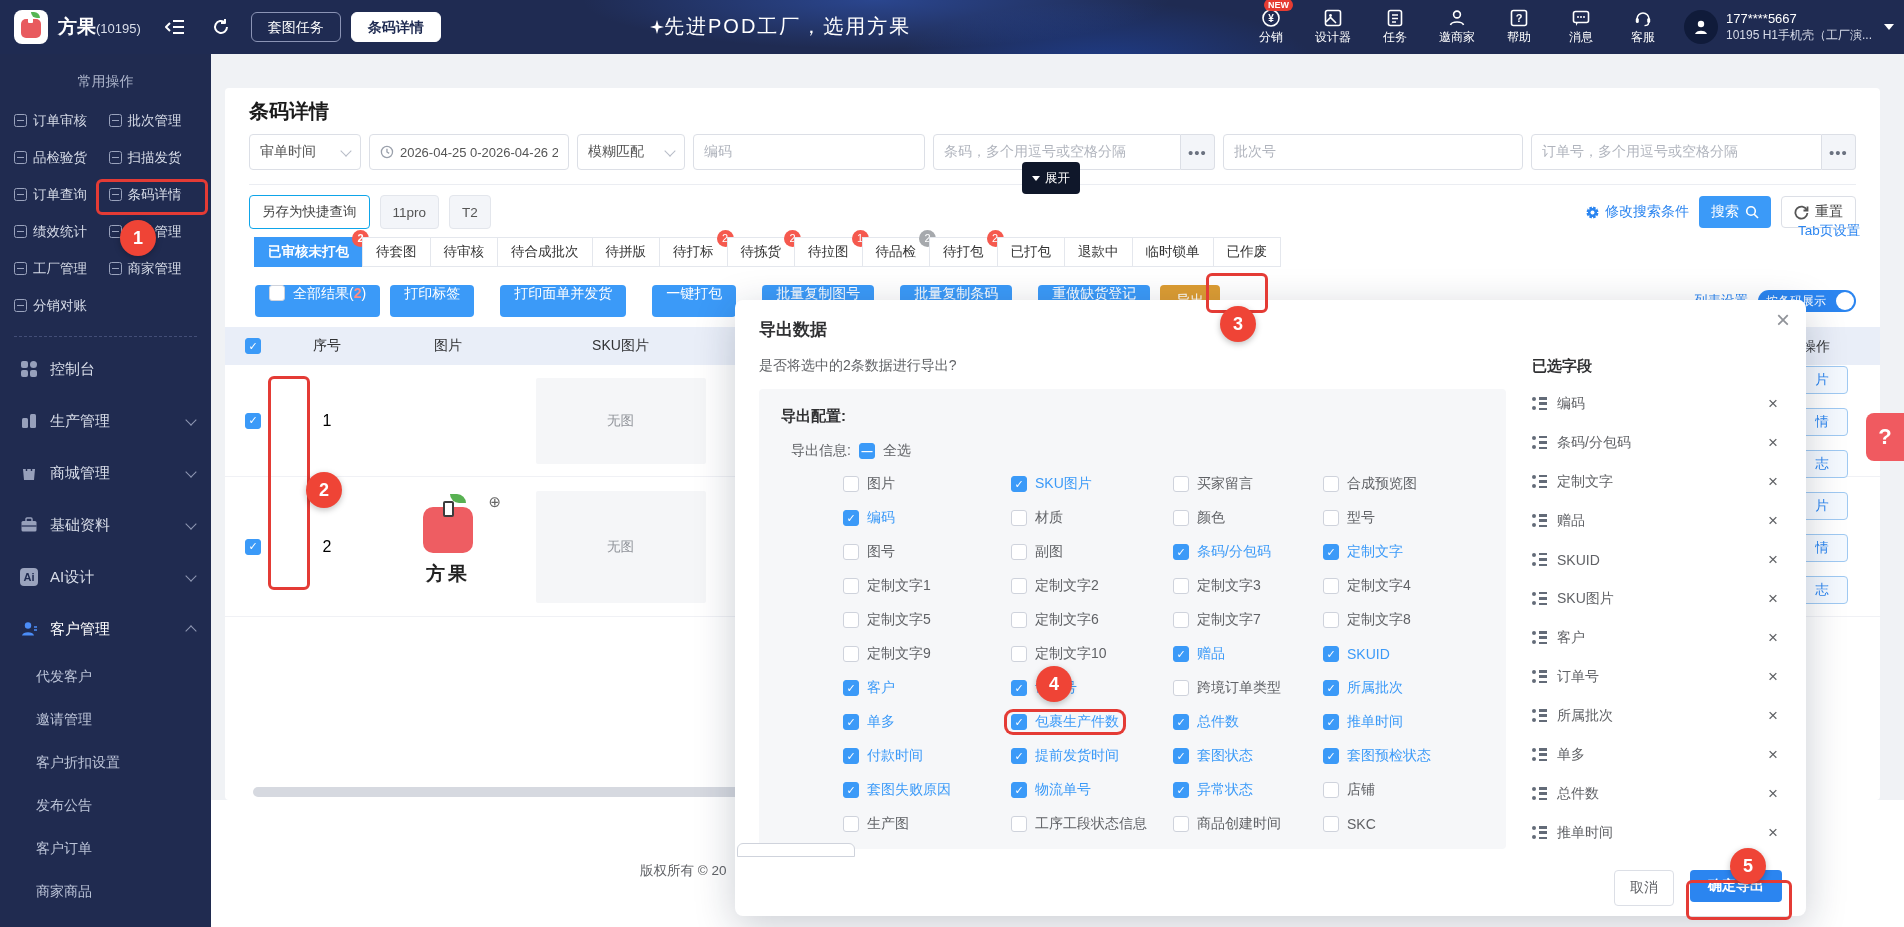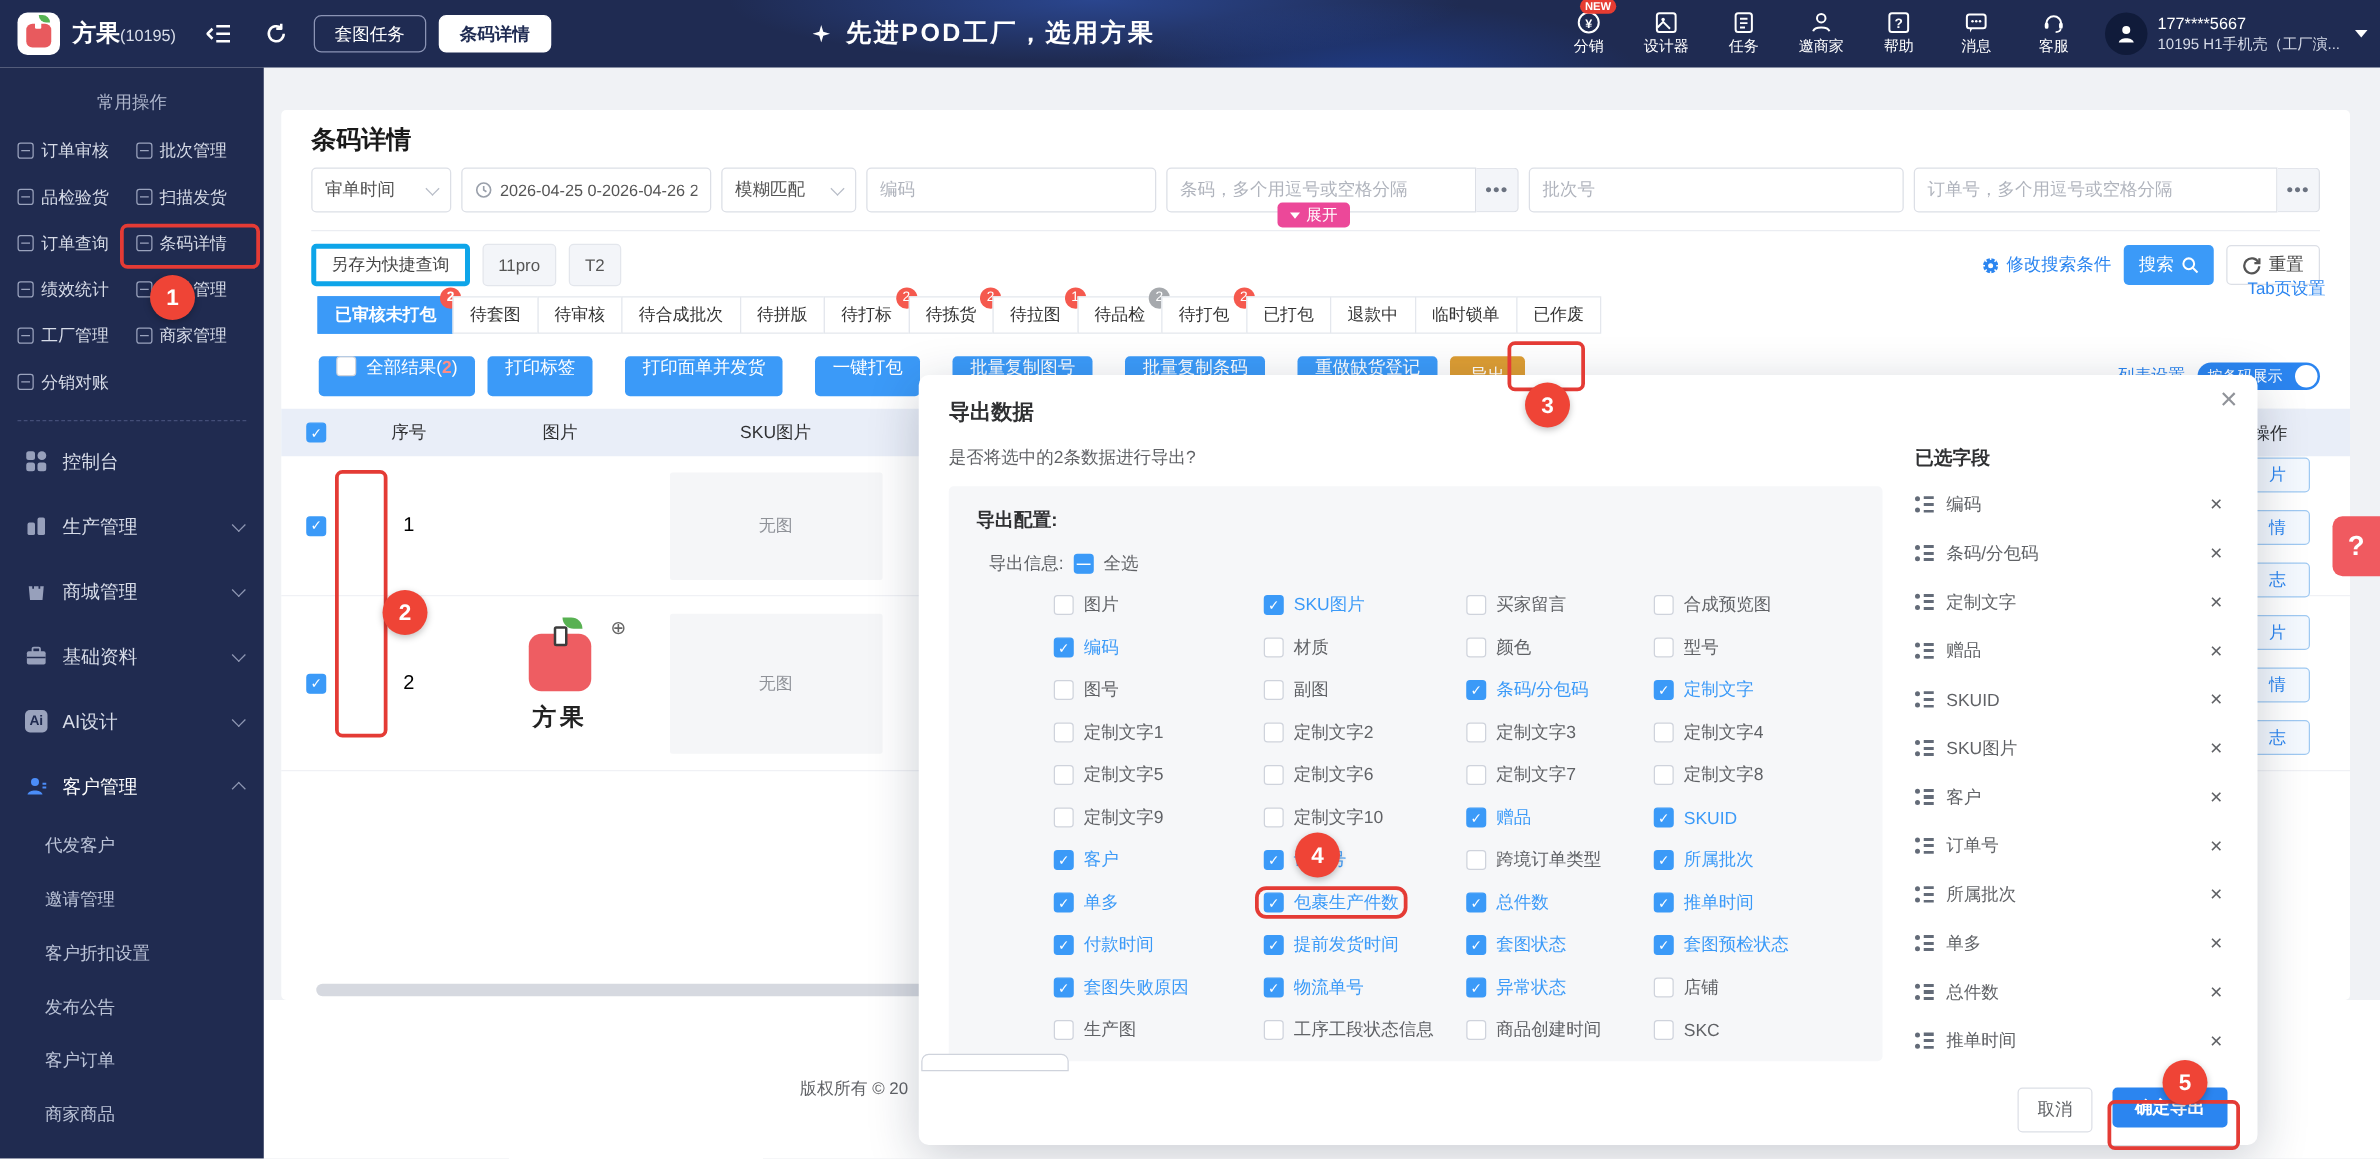--- a/index.html
+++ b/index.html
@@ -12,21 +12,21 @@
   .logo-box{width:34px;height:34px;background:#fff;border-radius:8px;margin:0 10px 0 14px;position:relative}
   .logo-fruit{position:absolute;left:7px;top:9px;width:20px;height:19px;background:#e85a5e;border-radius:5px}
   .logo-fruit::before{content:"";position:absolute;left:7px;top:-3px;width:5px;height:7px;background:#fff;border-radius:1px}
   .logo-fruit::after{content:"";position:absolute;left:10px;top:-7px;width:9px;height:6px;background:#57b554;border-radius:0 7px 0 7px}
   .brand{font-size:19px;font-weight:bold}
   .brand small{font-size:13px;font-weight:normal;color:#d9deea}
   .hdr-ico{margin-left:22px;width:24px;height:24px;display:flex;align-items:center;justify-content:center;cursor:pointer}
   .win-tabs{display:flex;gap:10px;margin-left:18px}
   .win-tab{height:30px;line-height:28px;padding:0 16px;border:1px solid #8b94b5;border-radius:6px;font-size:14px;color:#fff;cursor:pointer}
   .win-tab.active{background:#fff;color:#1f2b52;border-color:#fff;font-weight:bold}
-  .slogan{position:absolute;left:650px;top:13px;font-size:20px;font-weight:bold;letter-spacing:2px;display:flex;align-items:center;gap:13px}
+  .slogan{position:absolute;left:650px;top:13px;font-size:20px;font-weight:normal;letter-spacing:2px;display:flex;align-items:center;gap:0}
   .hdr-right{position:absolute;right:10px;top:0;height:54px;display:flex;align-items:center;gap:4px}
   .nav-item{width:58px;text-align:center;color:#fff;font-size:12px;position:relative;cursor:pointer}
   .nav-item svg{display:block;margin:0 auto 1px}
   .new-badge{position:absolute;top:-9px;right:7px;background:#e63c32;color:#fff;font-size:9px;font-weight:bold;padding:1px 4px;border-radius:8px}
   .new-badge:empty{display:none}
   .user{display:flex;align-items:center;margin-left:8px;gap:8px}
   .avatar{width:34px;height:34px;border-radius:50%;background:#101b3a;display:flex;align-items:center;justify-content:center}
   .user-lines{font-size:13px;line-height:16px}
   .user-lines .l2{font-size:12px;color:#d6dbe8;max-width:170px;white-space:nowrap;overflow:hidden}
   .caret{width:0;height:0;border-left:5px solid transparent;border-right:5px solid transparent;border-top:6px solid #fff;margin-left:4px;cursor:pointer}
@@ -50,24 +50,24 @@
   .card{position:absolute;left:225px;top:88px;width:1655px;height:712px;background:#fff;border-radius:4px;z-index:1}
   .bottom-strip{position:absolute;left:211px;top:800px;width:1693px;height:127px;background:#fff}
   .page-title{font-size:20px;font-weight:bold;color:#1a1a1a;margin:10px 0 0 24px;height:28px}
   .filter-row{display:flex;align-items:center;gap:8px;margin:8px 24px 0 24px;padding-bottom:14px;border-bottom:1px solid #ebedf2}
   .sel,.inp{height:36px;border:1px solid #dcdfe6;border-radius:4px;background:#fff;font-size:14px;color:#555;display:flex;align-items:center;padding:0 10px;gap:6px}
   .sel{justify-content:space-between}
   .ph{color:#b0b4bd}
   .inp-wrap{display:flex;align-items:stretch}
   .inp-wrap .inp{border-radius:4px 0 0 4px;flex:1}
   .dots-btn{width:34px;border:1px solid #dcdfe6;border-left:none;border-radius:0 4px 4px 0;background:#f3f5f9;color:#6b7280;display:flex;align-items:center;justify-content:center;font-size:15px;letter-spacing:1px;cursor:pointer}
-  .expand-pill{position:absolute;left:1022px;top:162px;height:20px;background:#ec4899;color:#fff;border-radius:4px;font-size:12.5px;display:flex;align-items:center;gap:5px;padding:0 10px;cursor:pointer;z-index:5}
+  .expand-pill{position:absolute;left:1022px;top:162px;height:32px;background:#0f172a;color:#fff;border-radius:4px;font-size:12.5px;display:flex;align-items:center;gap:5px;padding:0 10px;cursor:pointer;z-index:5}
   .tri-down{width:0;height:0;border-left:4px solid transparent;border-right:4px solid transparent;border-top:5px solid #fff}
   .quick-row{display:flex;align-items:center;margin:10px 24px 0 24px;height:34px;gap:10px}
-  .btn-plain{height:34px;border:4px solid #0ea5e9;border-radius:4px;background:#fff;font-size:13.5px;color:#444;padding:0 12px;display:flex;align-items:center;cursor:pointer}
+  .btn-plain{height:34px;border:1px solid #0ea5e9;border-radius:4px;background:#fff;font-size:13.5px;color:#444;padding:0 12px;display:flex;align-items:center;cursor:pointer}
   .tagbox{height:34px;border:1px solid #e3e6ec;border-radius:4px;background:#f3f5f9;font-size:13.5px;color:#555;padding:0 12px;display:flex;align-items:center;cursor:pointer}
   .quick-row .spacer{flex:1}
   .link-blue{color:#2b85f0;font-size:14px;display:flex;align-items:center;gap:5px;cursor:pointer}
   .btn-search{height:32px;background:#3b9af8;color:#fff;border-radius:4px;font-size:14px;padding:0 12px;display:flex;align-items:center;gap:6px;cursor:pointer}
   .btn-reset{height:32px;border:1px solid #dcdfe6;border-radius:4px;background:#fff;font-size:14px;color:#444;padding:0 12px;display:flex;align-items:center;gap:6px;cursor:pointer}
   .tabs-row{display:flex;align-items:flex-end;margin:8px 24px 0 30px}
   .stat-tab{height:30px;line-height:28px;border:1px solid #e4e7ed;margin-left:-1px;background:#fff;padding:0 13px;font-size:13.5px;color:#333;position:relative;cursor:pointer;white-space:nowrap}
   .stat-tab.active{background:#3b9af8;color:#fff;border-color:#3b9af8;font-weight:bold}
   .tbadge{position:absolute;top:-8px;right:-7px;min-width:17px;height:17px;line-height:17px;border-radius:9px;background:#f5594e;color:#fff;font-size:11px;text-align:center;padding:0 3px}
   .tbadge:empty{display:none}

